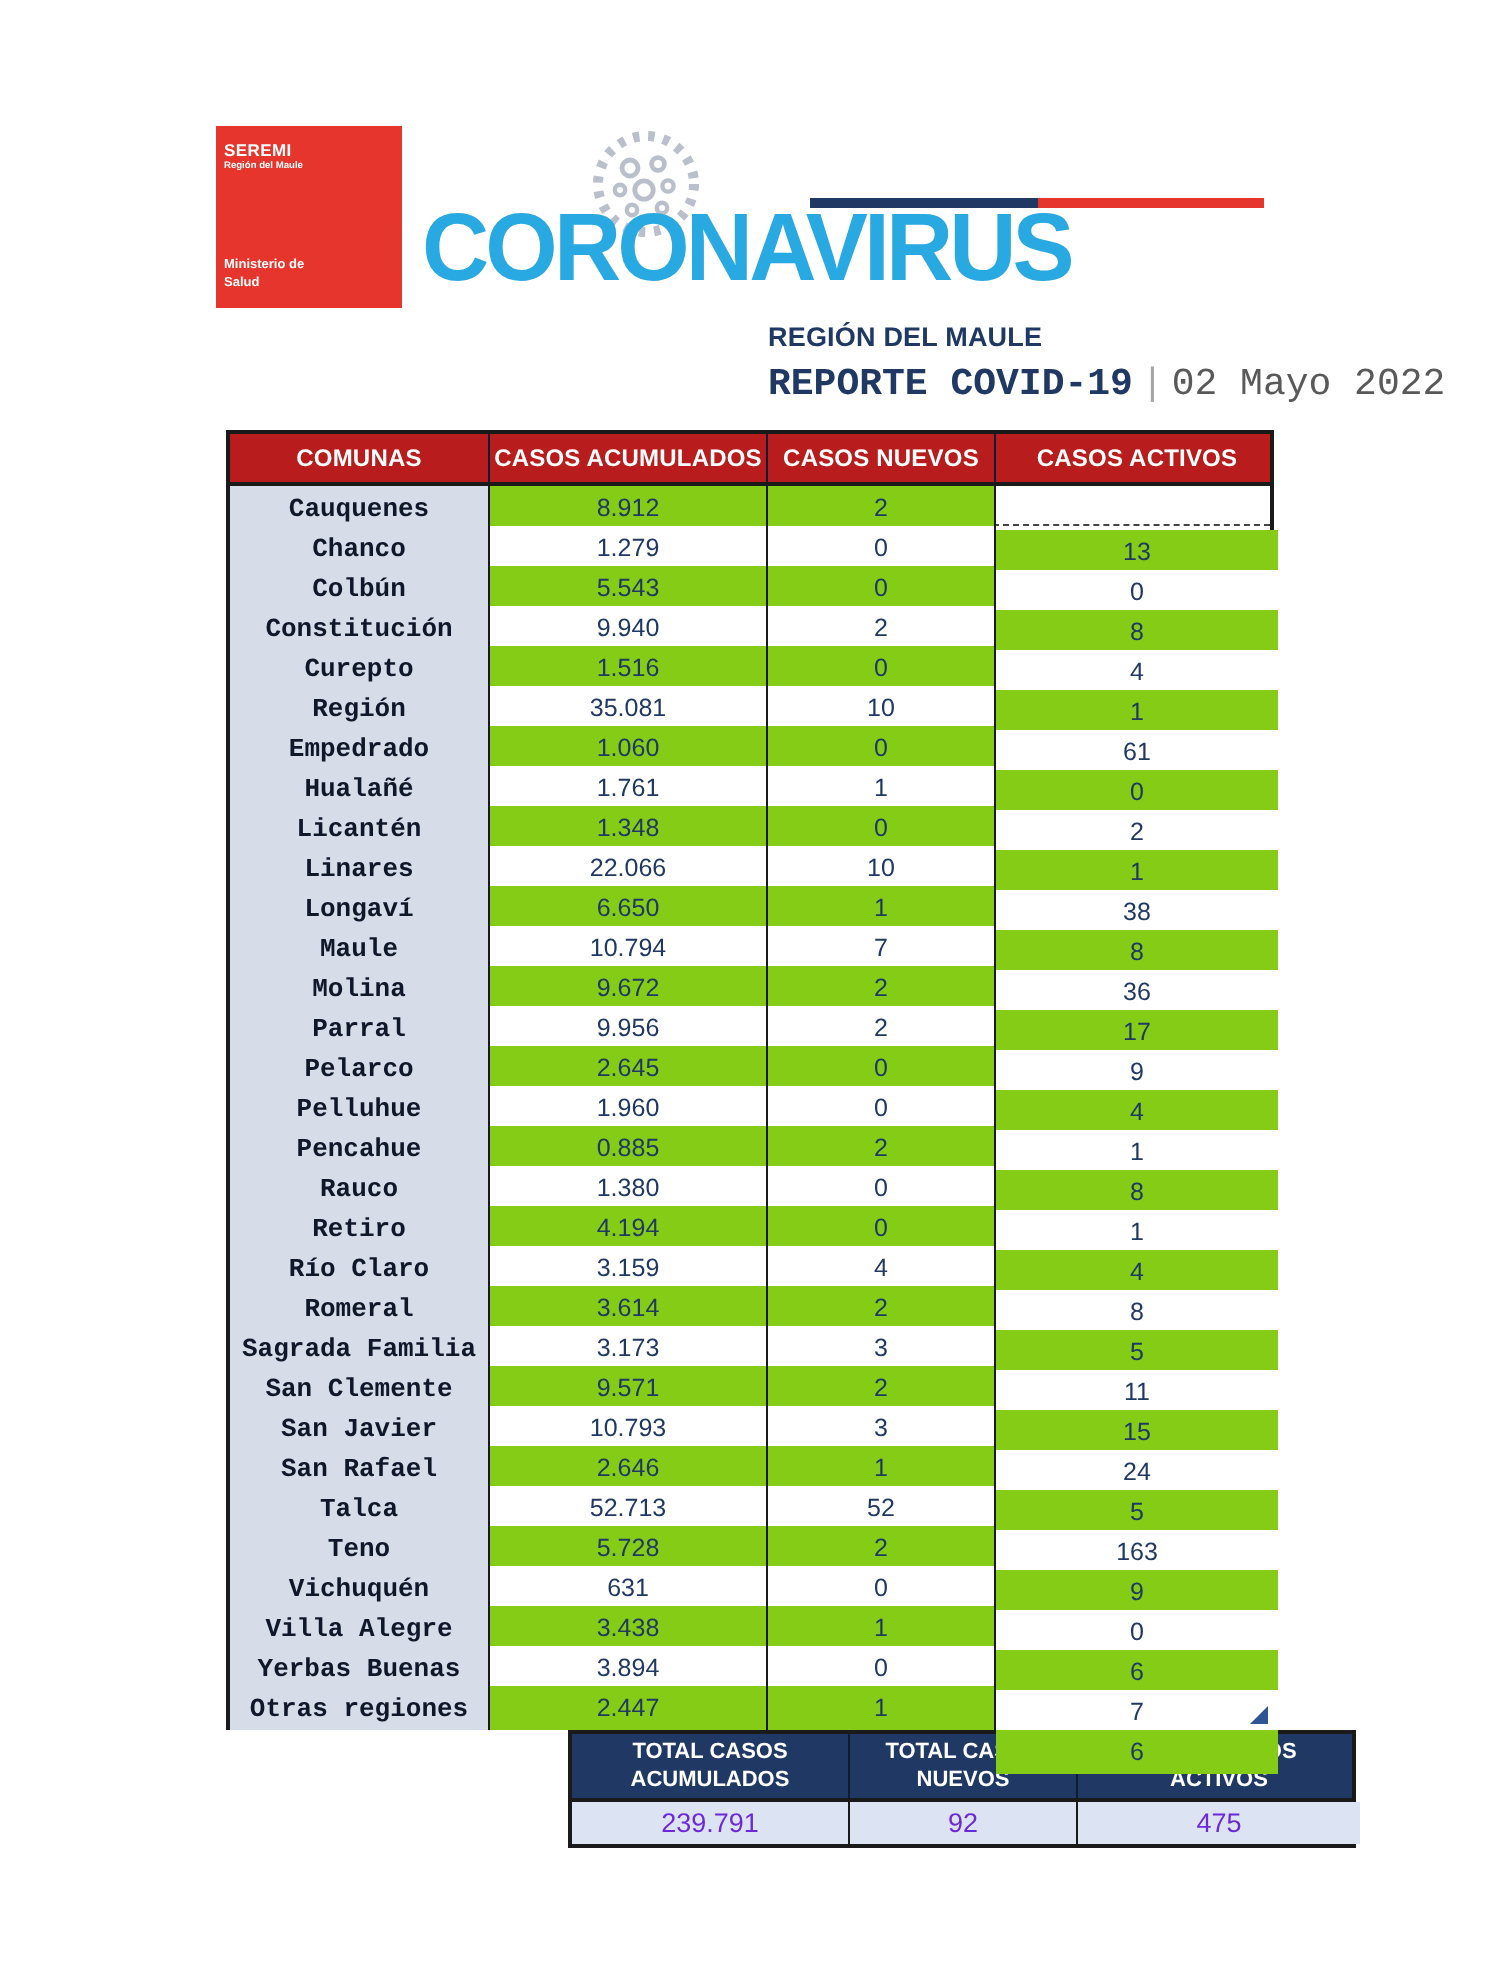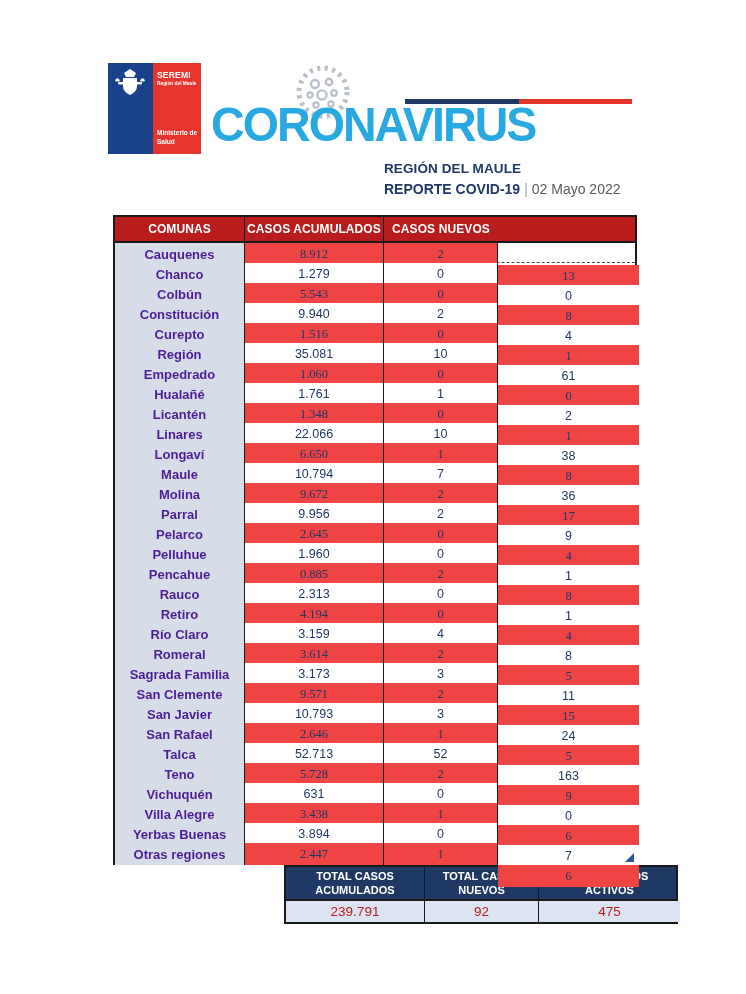--- a/index.html
+++ b/index.html
@@ -1,41 +1,41 @@
 <!DOCTYPE html>
 <html><head>
 <meta charset="utf-8">
 <style>
   html,body { margin:0; padding:0; background:#ffffff; }
   .page {
     position:relative; width:746px; height:994px; background:#ffffff;
     font-family:"Liberation Sans", sans-serif; overflow:hidden;
   }
   
-  .logo { position:absolute; left:108px; top:63px; width:93px; height:91px; display:flex; }
+  .logo { position:absolute; left:108px; top:63px; width:93px; height:91px; display:flex;flex-direction:column; }
   .logo-blue { width:45px; background:#1a428a; position:relative; }
   .logo-blue svg { position:absolute; left:7px; top:6px; }
   .logo-red { flex:1; background:#e5352c; position:relative; color:#ffffff; }
   .logo-seremi { position:absolute; left:4px; top:7px; font-size:8.5px; font-weight:bold; letter-spacing:0.2px; }
   .logo-region-small { position:absolute; left:4px; top:18px; font-size:4.8px; font-weight:bold; }
   .logo-ministerio { position:absolute; left:4px; bottom:8px; font-size:6.5px; font-weight:bold; line-height:1.3; }
 
   .virus-icon { position:absolute; left:291px; top:62px; }
   .brand {
     position:absolute; left:211px; top:101px; width:320px;
     font-size:48px; font-weight:bold; letter-spacing:-2px; line-height:1;
     color:#29a9e1; white-space:nowrap; transform:scaleX(0.97); transform-origin:left;
   }
   .brand-line { position:absolute; top:99px; height:5px; }
   .brand-line.navy { left:405px; width:114px; background:#1f3864; }
   .brand-line.red  { left:519px; width:113px; background:#e5352c; }
 
   .title-block { position:absolute; left:384px; top:161px; color:#1f3864; }
   .title-region { font-size:13.5px; font-weight:bold; letter-spacing:0.1px; }
-  .title-report { margin-top:5px; font-size:14px; }
+  .title-report { margin-top:5px; font-size:19px;font-family:Liberation Mono, monospace; }
   .title-report .rep { font-weight:bold; color:#1f3864; }
   .title-report .sep { color:#a6a6a6; padding:0 4px; font-weight:normal; }
   .title-report .date { color:#595959; font-weight:normal; }
 
   
   .covid-table { position:absolute; left:113px; top:215px; width:524px; }
   .grid4 { display:grid; grid-template-columns:130px 139px 114px 141px; }
   .thead {
     background:#b91c1c; color:#ffffff; font-weight:bold; font-size:12px;
     border:2px solid #1a1a1a; box-sizing:border-box; height:28px;
@@ -48,44 +48,44 @@
 
   .tbody { border:2px solid #1a1a1a; border-top:none; box-sizing:border-box; position:relative; }
   .trow { height:20px; border-bottom:1px dashed #444444; box-sizing:border-box; }
   .trow:last-child { border-bottom:none; }
   .cell {
     display:flex; align-items:center; justify-content:center;
     border-right:1px solid #1a1a1a; box-sizing:border-box; height:100%;
     background:#ffffff; overflow:hidden;
   }
   .cell:last-child { border-right:none;margin-top:22px; }
-  .cell.name { background:#d6dce8; color:#4c1d95; font-weight:bold; font-size:13px; }
+  .cell.name { background:#d6dce8; color:#0f172a; font-weight:bold; font-size:13px;font-family:Liberation Mono, monospace; }
   .cell.val  { color:#203864; font-size:12.5px; }
-  .trow.alt .cell.val { background:#ef4444;font-family:Liberation Serif, serif; }
+  .trow.alt .cell.val { background:#84cc16; }
 
   .corner-artifact {
     position:absolute; right:1px; bottom:1px; width:0; height:0;
     border-left:9px solid transparent; border-bottom:9px solid #2e5596;
   }
 
   
   .totals { margin-left:130px; width:394px;padding-left:41px; }
   .grid3 { display:grid; grid-template-columns:139px 114px 141px; }
   .totals-head {
     background:#1f3864; color:#ffffff; border:2px solid #1a1a1a; box-sizing:border-box; height:36px;
   }
   .totals-head .tcell {
     display:flex; flex-direction:column; align-items:center; justify-content:center;
     font-size:11px; font-weight:bold; line-height:1.3; border-right:1px solid #0d1b33; box-sizing:border-box;
   }
   .totals-head .tcell:last-child { border-right:none; }
   .totals-vals { border:2px solid #1a1a1a; border-top:none; box-sizing:border-box; height:23px; }
   .totals-vals .vcell {
     display:flex; align-items:center; justify-content:center;
-    background:#dce3f2; color:#b91c1c; font-size:13.5px;
+    background:#dce3f2; color:#6d28d9; font-size:13.5px;
     border-right:1px solid #1a1a1a; box-sizing:border-box;
   }
   .totals-vals .vcell:last-child { border-right:none; }
 </style>
 </head>
 <body>
 
 <div class="page">
 
   <div class="logo">
@@ -133,20 +133,21 @@
     <div class="title-report">
       <span class="rep">REPORTE COVID-19</span><span class="sep">|</span><span class="date">02 Mayo 2022</span>
     </div>
   </div>
 
   <div class="covid-table">
     <div class="thead grid4">
       <div class="hcell">COMUNAS</div>
       <div class="hcell">CASOS ACUMULADOS</div>
       <div class="hcell">CASOS NUEVOS</div>
+      <div class="hcell">CASOS ACTIVOS</div>
     </div>
     <div class="tbody" id="tbody">
       <div class="trow grid4 alt">
           <div class="cell name">Cauquenes</div>
           <div class="cell val">8.912</div>
           <div class="cell val">2</div>
           <div class="cell val">13</div>
         </div>
         <div class="trow grid4">
           <div class="cell name">Chanco</div>
@@ -239,21 +240,21 @@
           <div class="cell val">1</div>
         </div>
         <div class="trow grid4 alt">
           <div class="cell name">Pencahue</div>
           <div class="cell val">0.885</div>
           <div class="cell val">2</div>
           <div class="cell val">8</div>
         </div>
         <div class="trow grid4">
           <div class="cell name">Rauco</div>
-          <div class="cell val">2.313</div>
+          <div class="cell val">1.380</div>
           <div class="cell val">0</div>
           <div class="cell val">1</div>
         </div>
         <div class="trow grid4 alt">
           <div class="cell name">Retiro</div>
           <div class="cell val">4.194</div>
           <div class="cell val">0</div>
           <div class="cell val">4</div>
         </div>
         <div class="trow grid4">

